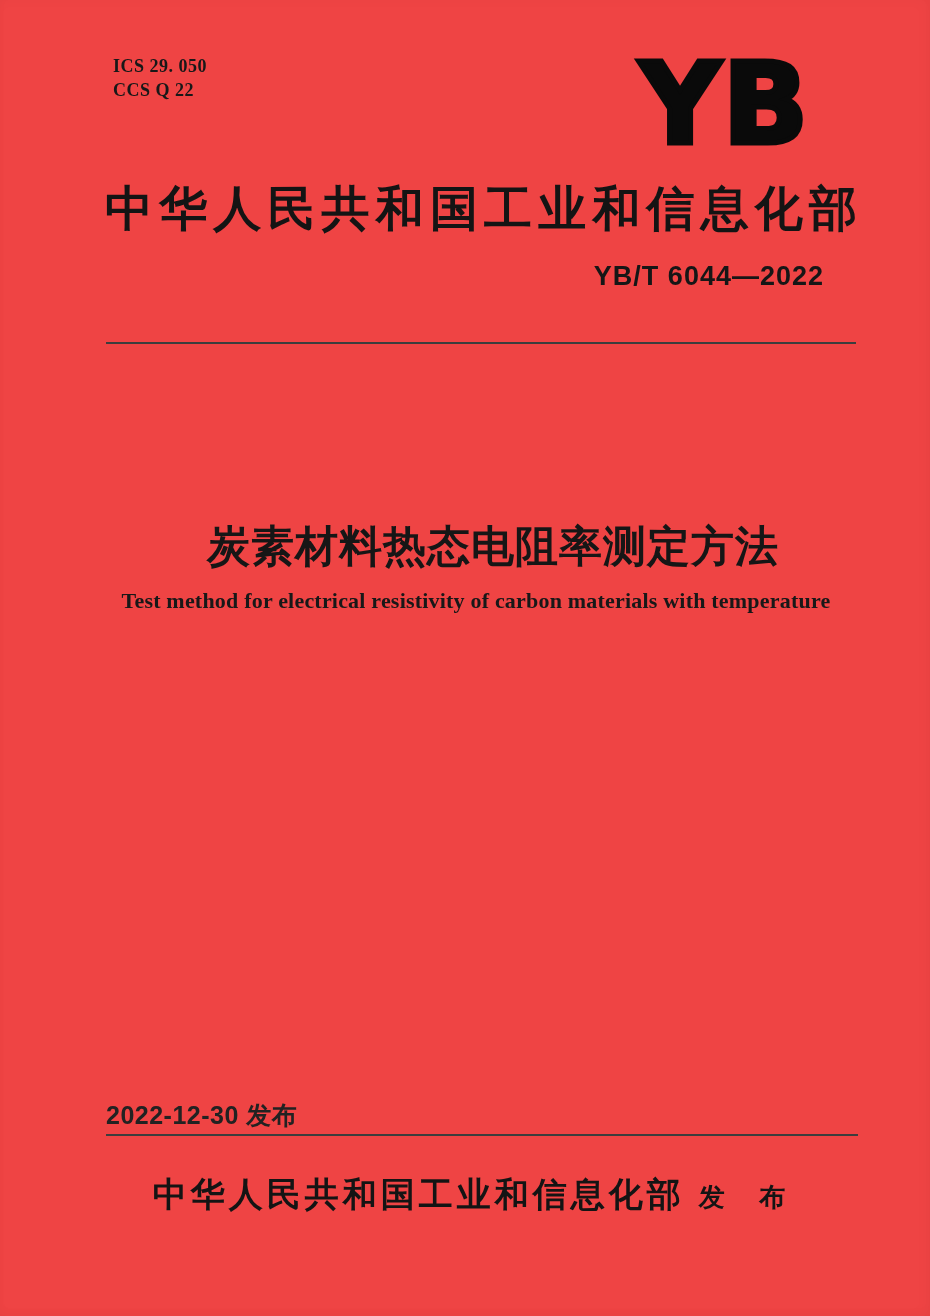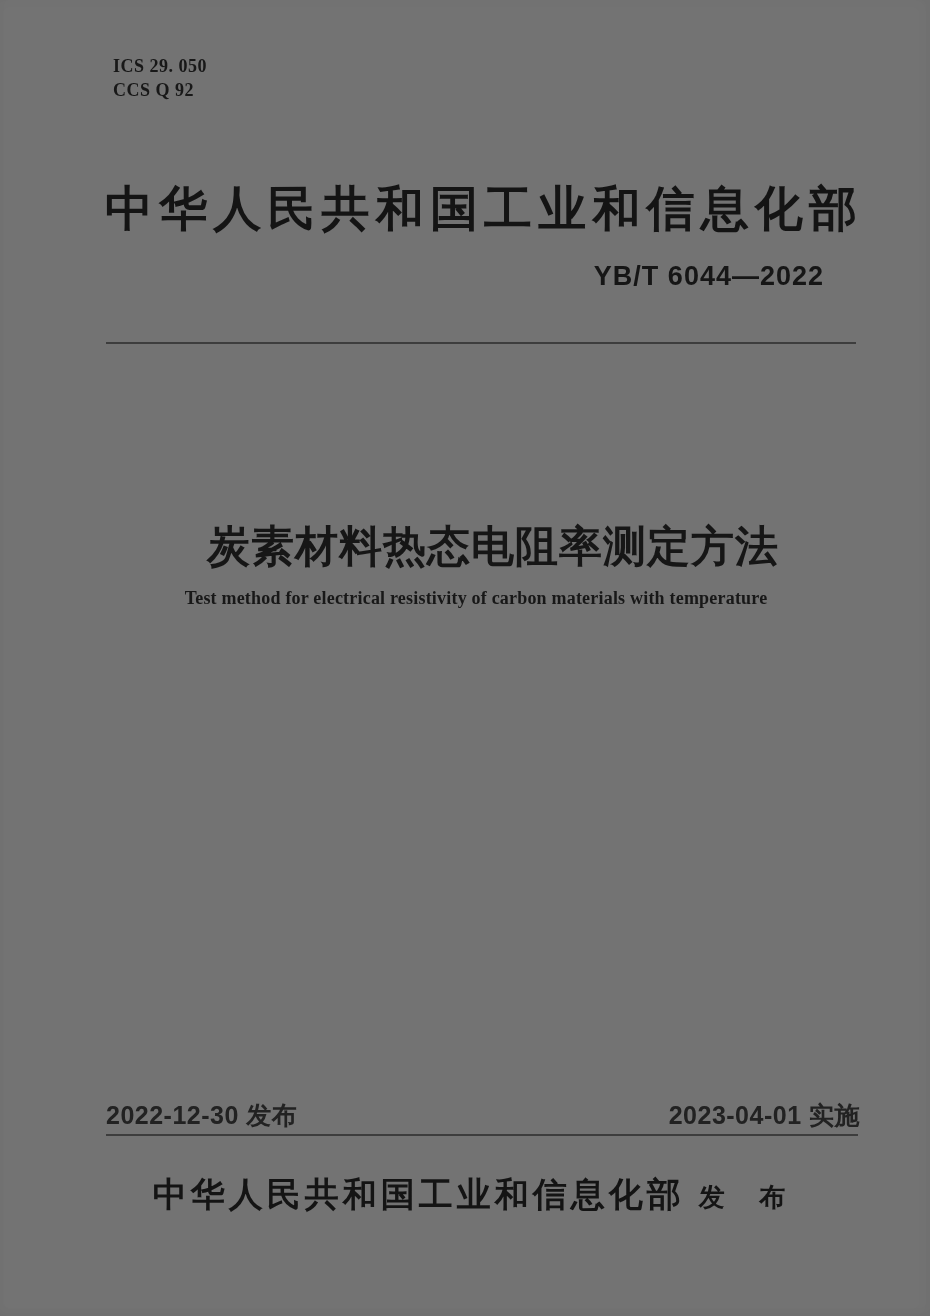--- a/index.html
+++ b/index.html
@@ -6,21 +6,21 @@
     margin: 0;
     padding: 0;
     background: #e8e8e8;
     font-family: "Liberation Sans", sans-serif;
   }
   .page {
     position: relative;
     width: 930px;
     height: 1316px;
     margin: 0 auto;
-    background: #737373;
+    background: #ef4444;
     color: #1a1a1a;
     overflow: hidden;
     box-shadow: inset -4px 0 14px rgba(0,0,0,0.025), inset 0 -4px 10px rgba(0,0,0,0.02);
   }
   .ics-block {
     position: absolute;
     left: 113px;
     top: 54px;
     font-family: "Liberation Serif", serif;
     font-weight: bold;
@@ -87,21 +87,21 @@
   .title-en {
     position: absolute;
     top: 588px;
     left: 0;
     width: 100%;
     padding-left: 22px;
     box-sizing: border-box;
     text-align: center;
     font-family: "Liberation Serif", serif;
     font-weight: bold;
-    font-size: 18px;
+    font-size: 22px;
     letter-spacing: 0.2px;
     color: #181818;
   }
   .dates-row {
     position: absolute;
     top: 1099px;
     left: 106px;
     right: 70px;
     display: flex;
     justify-content: space-between;
@@ -135,37 +135,37 @@
     margin-left: 14px;
   }
 </style>
 </head>
 <body>
 
 <div class="page">
 
   <div class="ics-block">
     <div>ICS 29. 050</div>
-    <div>CCS Q 92</div>
+    <div>CCS Q 22</div>
   </div>
 
+  <div class="yb-logo">YB</div>
 
   <div class="std-class-title">中华人民共和国工业和信息化部</div>
 
   <div class="std-number">YB/T 6044—2022</div>
 
   <div class="rule rule-top"></div>
 
   <div class="title-zh">炭素材料热态电阻率测定方法</div>
 
   <div class="title-en">Test method for electrical resistivity of carbon materials with temperature</div>
 
   <div class="dates-row">
     <span>2022-12-30 发布</span>
-    <span>2023-04-01 实施</span>
   </div>
 
   <div class="rule rule-bottom"></div>
 
   <div class="issuer-row">
     <span class="issuer-name">中华人民共和国工业和信息化部</span><span class="publish-label">发 布</span>
   </div>
 
 </div>
 

